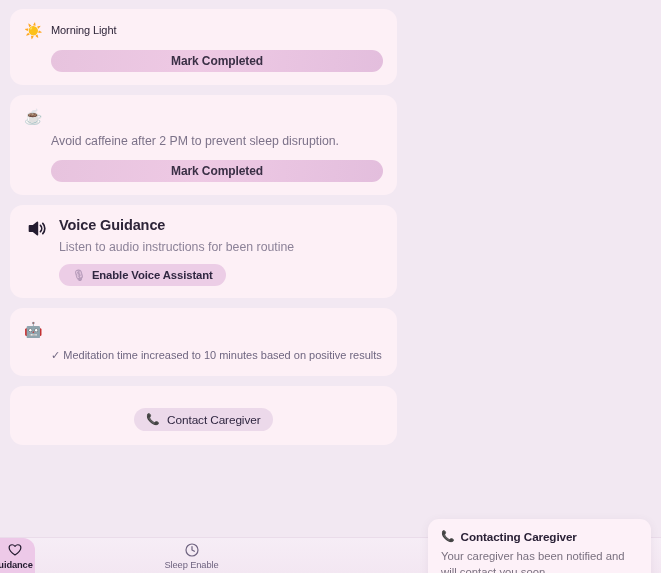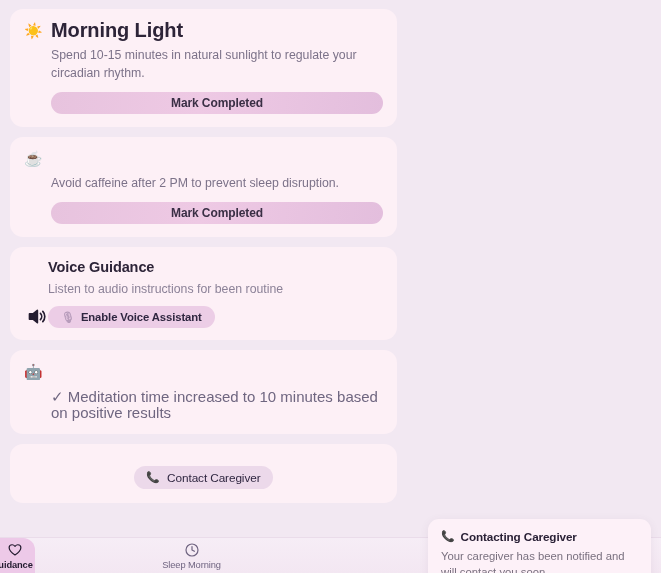--- a/index.html
+++ b/index.html
@@ -45,22 +45,22 @@
   }
   .emoji-icon {
     font-size: 15px;
     line-height: 18px;
     width: 17px;
     flex: 0 0 17px;
     text-align: center;
     margin-top: 1px;
   }
   .routine-title {
-    font-size: 20px;
-    font-weight: bold;
+    font-size: 11px;
+    font-weight: normal;
     color: #2d2438;
     line-height: 18px;
     letter-spacing: -0.1px;
   }
   .routine-desc {
     font-size: 12.3px;
     color: #7c7289;
     line-height: 18px;
     margin: 6px 0 0 27px;
   }
@@ -78,21 +78,22 @@
     border: none;
     width: calc(100% - 27px);
     letter-spacing: -0.1px;
     cursor: pointer;
     font-family: "Liberation Sans", sans-serif;
   }
 
   
   .voice-card {
     display: flex;
-    align-items: flex-end;
+    align-items: flex-start;
+    gap: 11px;
     padding: 11px 14px 12px 14px;
   }
   .speaker-icon {
     flex: 0 0 24px;
     width: 24px;
     height: 24px;
     display: flex;
     align-items: center;
     justify-content: center;
     color: #241c30;
@@ -132,21 +133,21 @@
     font-family: "Liberation Sans", sans-serif;
   }
   .mic-glyph {
     font-size: 11px;
     color: #b79cbb;
     line-height: 11px;
   }
 
   
   .ai-note {
-    font-size: 15px;
+    font-size: 11px;
     color: #6f6680;
     line-height: 16px;
     margin: 8px 0 0 27px;
   }
 
   
   .help-card {
     text-align: center;
     padding: 13px 14px 14px 14px;
     margin-bottom: 0;
@@ -261,21 +262,20 @@
 
 <div class="screen">
 
   <div class="content">
 
     <div class="card">
       <div class="routine-head">
         <div class="emoji-icon">☀️</div>
         <div class="routine-title">Morning Light</div>
       </div>
-      <div class="routine-desc">Spend 10-15 minutes in natural sunlight to regulate your circadian rhythm.</div>
       <button class="mark-btn">Mark Completed</button>
     </div>
 
     <div class="card">
       <div class="routine-head">
         <div class="emoji-icon">☕</div>
       </div>
       <div class="routine-desc">Avoid caffeine after 2 PM to prevent sleep disruption.</div>
       <button class="mark-btn">Mark Completed</button>
     </div>
@@ -323,21 +323,21 @@
       </span>
       <span class="nav-label">Guidance</span>
     </div>
     <div class="nav-item">
       <span class="nav-icon">
         <svg width="16" height="16" viewBox="0 0 24 24" fill="none" stroke="currentColor" stroke-width="1.8" stroke-linecap="round" stroke-linejoin="round">
           <circle cx="12" cy="12" r="9"></circle>
           <polyline points="12,6.8 12,12 15.6,14"></polyline>
         </svg>
       </span>
-      <span class="nav-label">Sleep Morning</span>
+      <span class="nav-label">Sleep Enable</span>
     </div>
     <div class="nav-item">
       <span class="nav-icon">
         <svg width="17" height="17" viewBox="0 0 24 24" fill="none" stroke="currentColor" stroke-width="1.8" stroke-linecap="round" stroke-linejoin="round">
           <circle cx="10" cy="7.5" r="3.3"></circle>
           <path d="M4.4 19.5a5.8 5.8 0 0 1 11.2 0"></path>
           <path d="M16.2 5.4a4.2 4.2 0 0 1 0 4.6"></path>
           <path d="M18.9 3.6a7 7 0 0 1 0 8.2"></path>
         </svg>
       </span>

